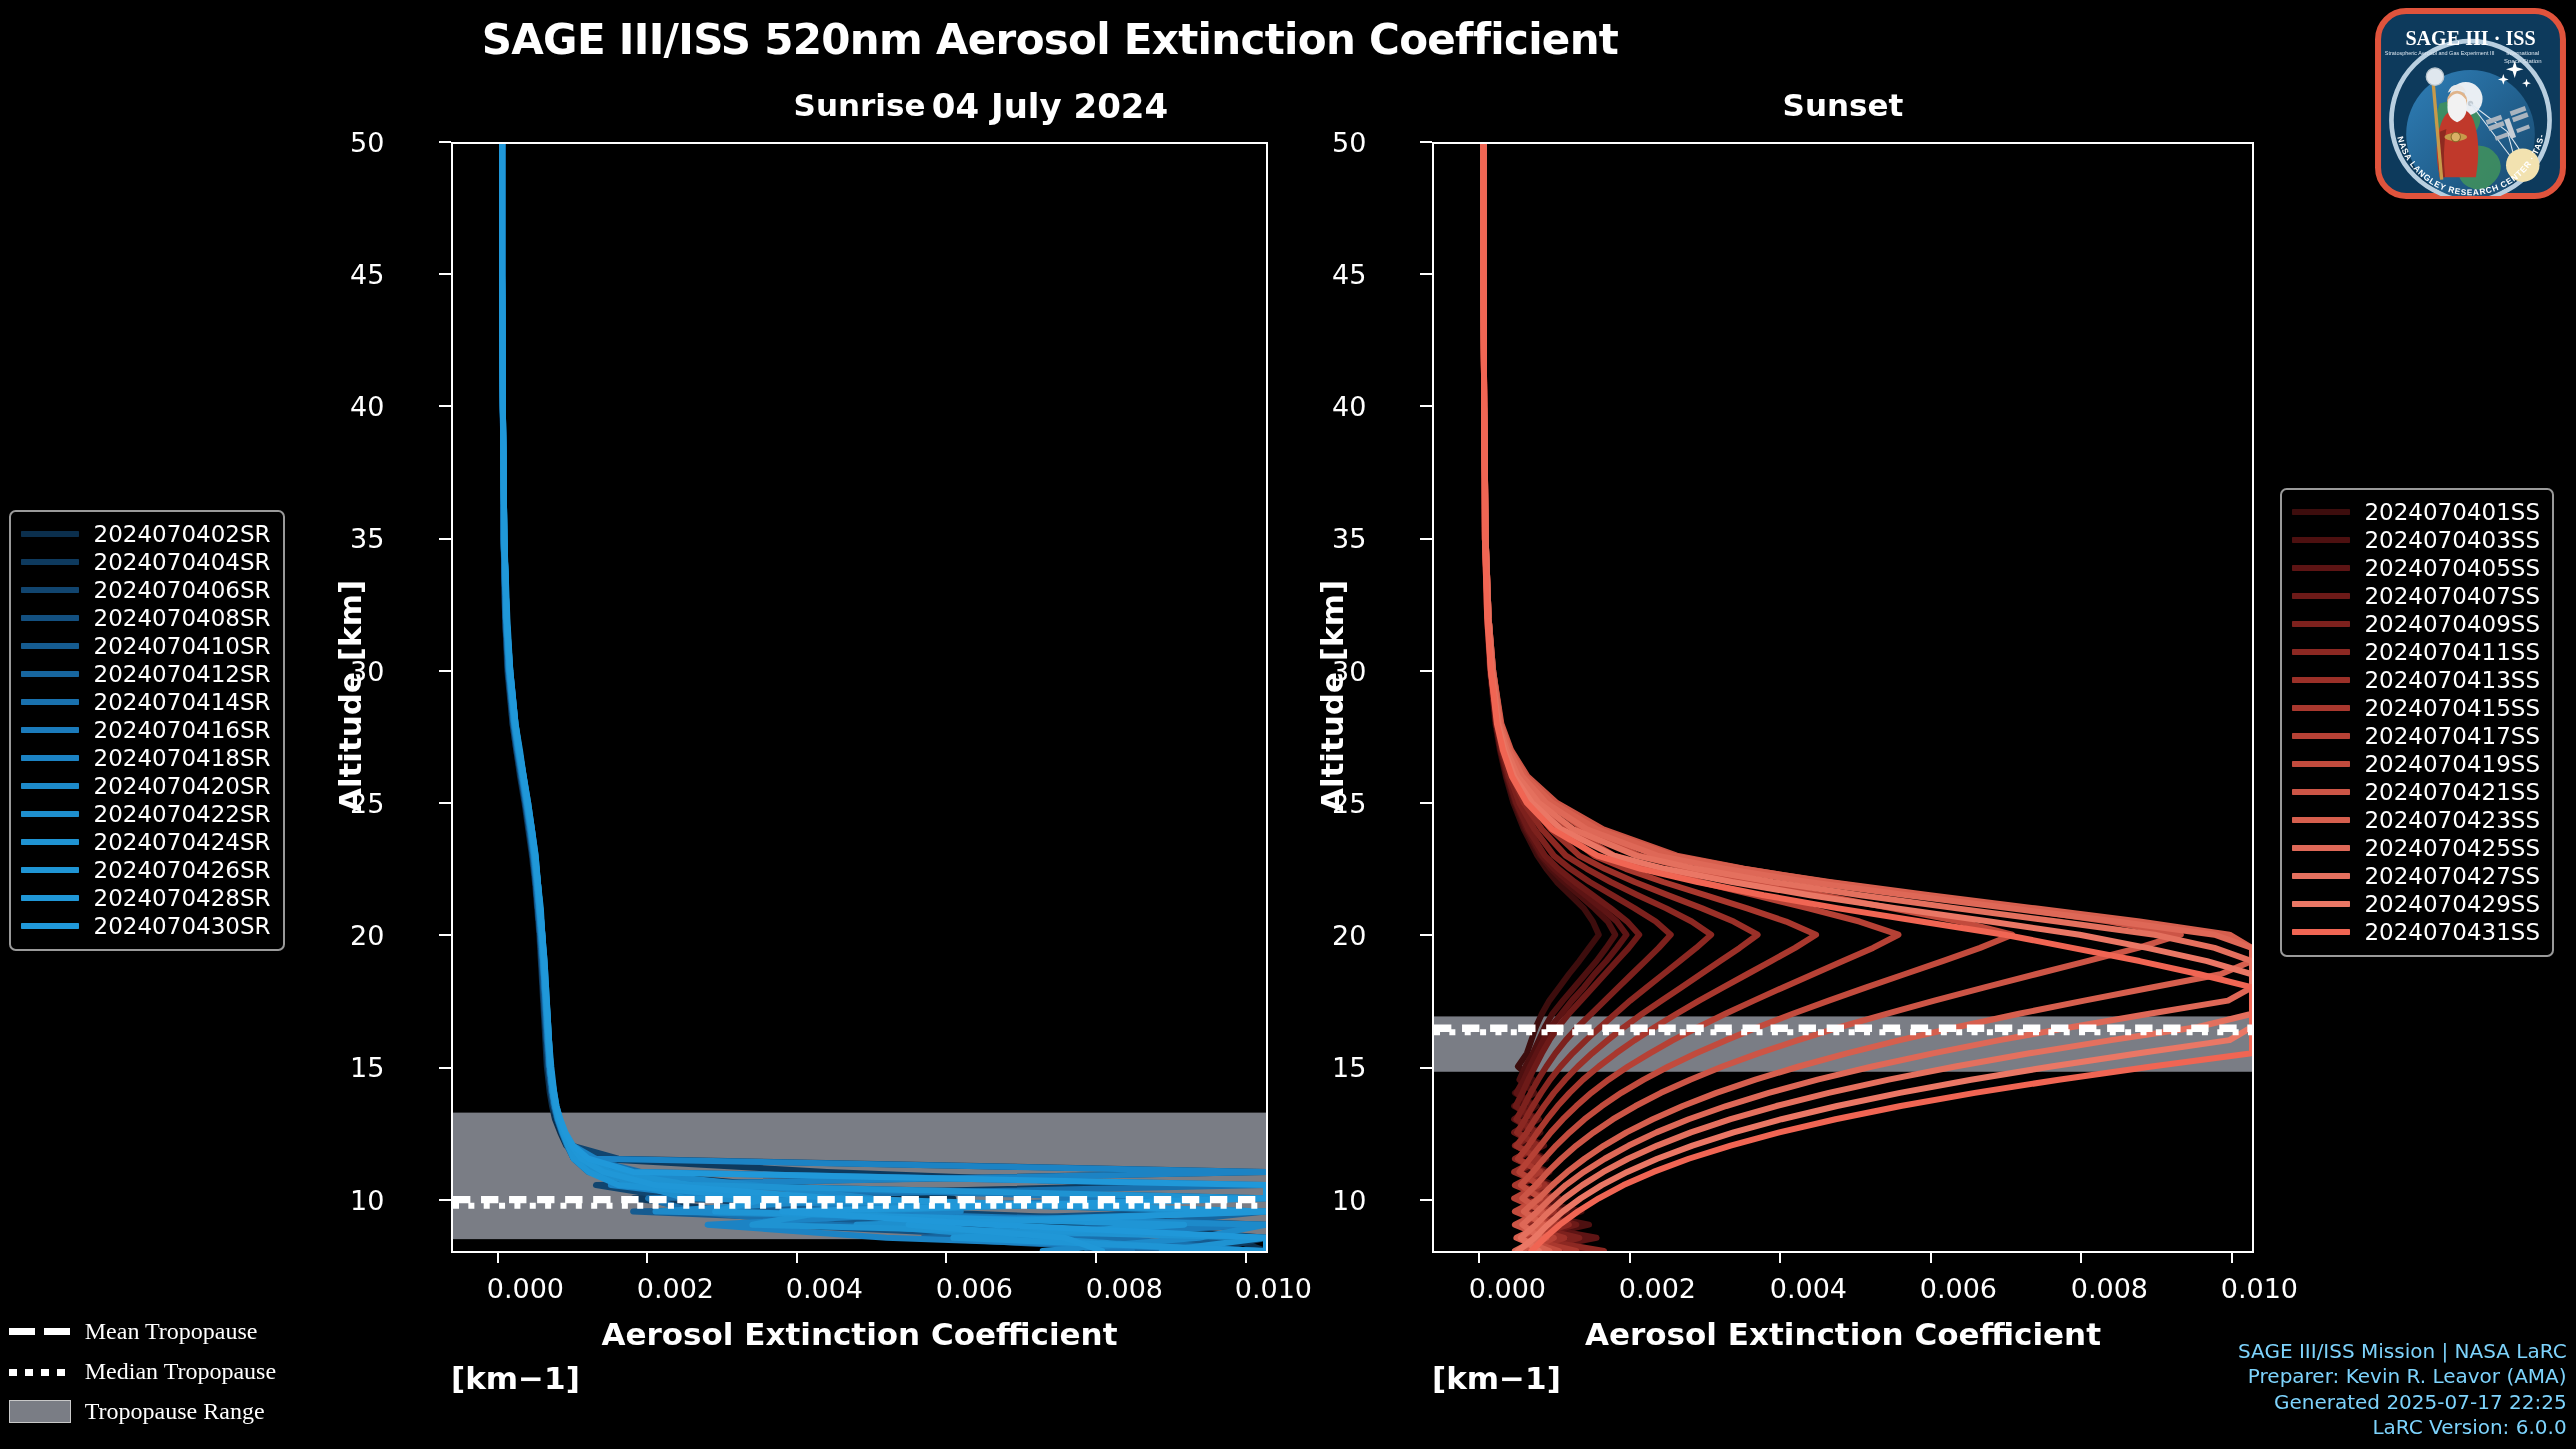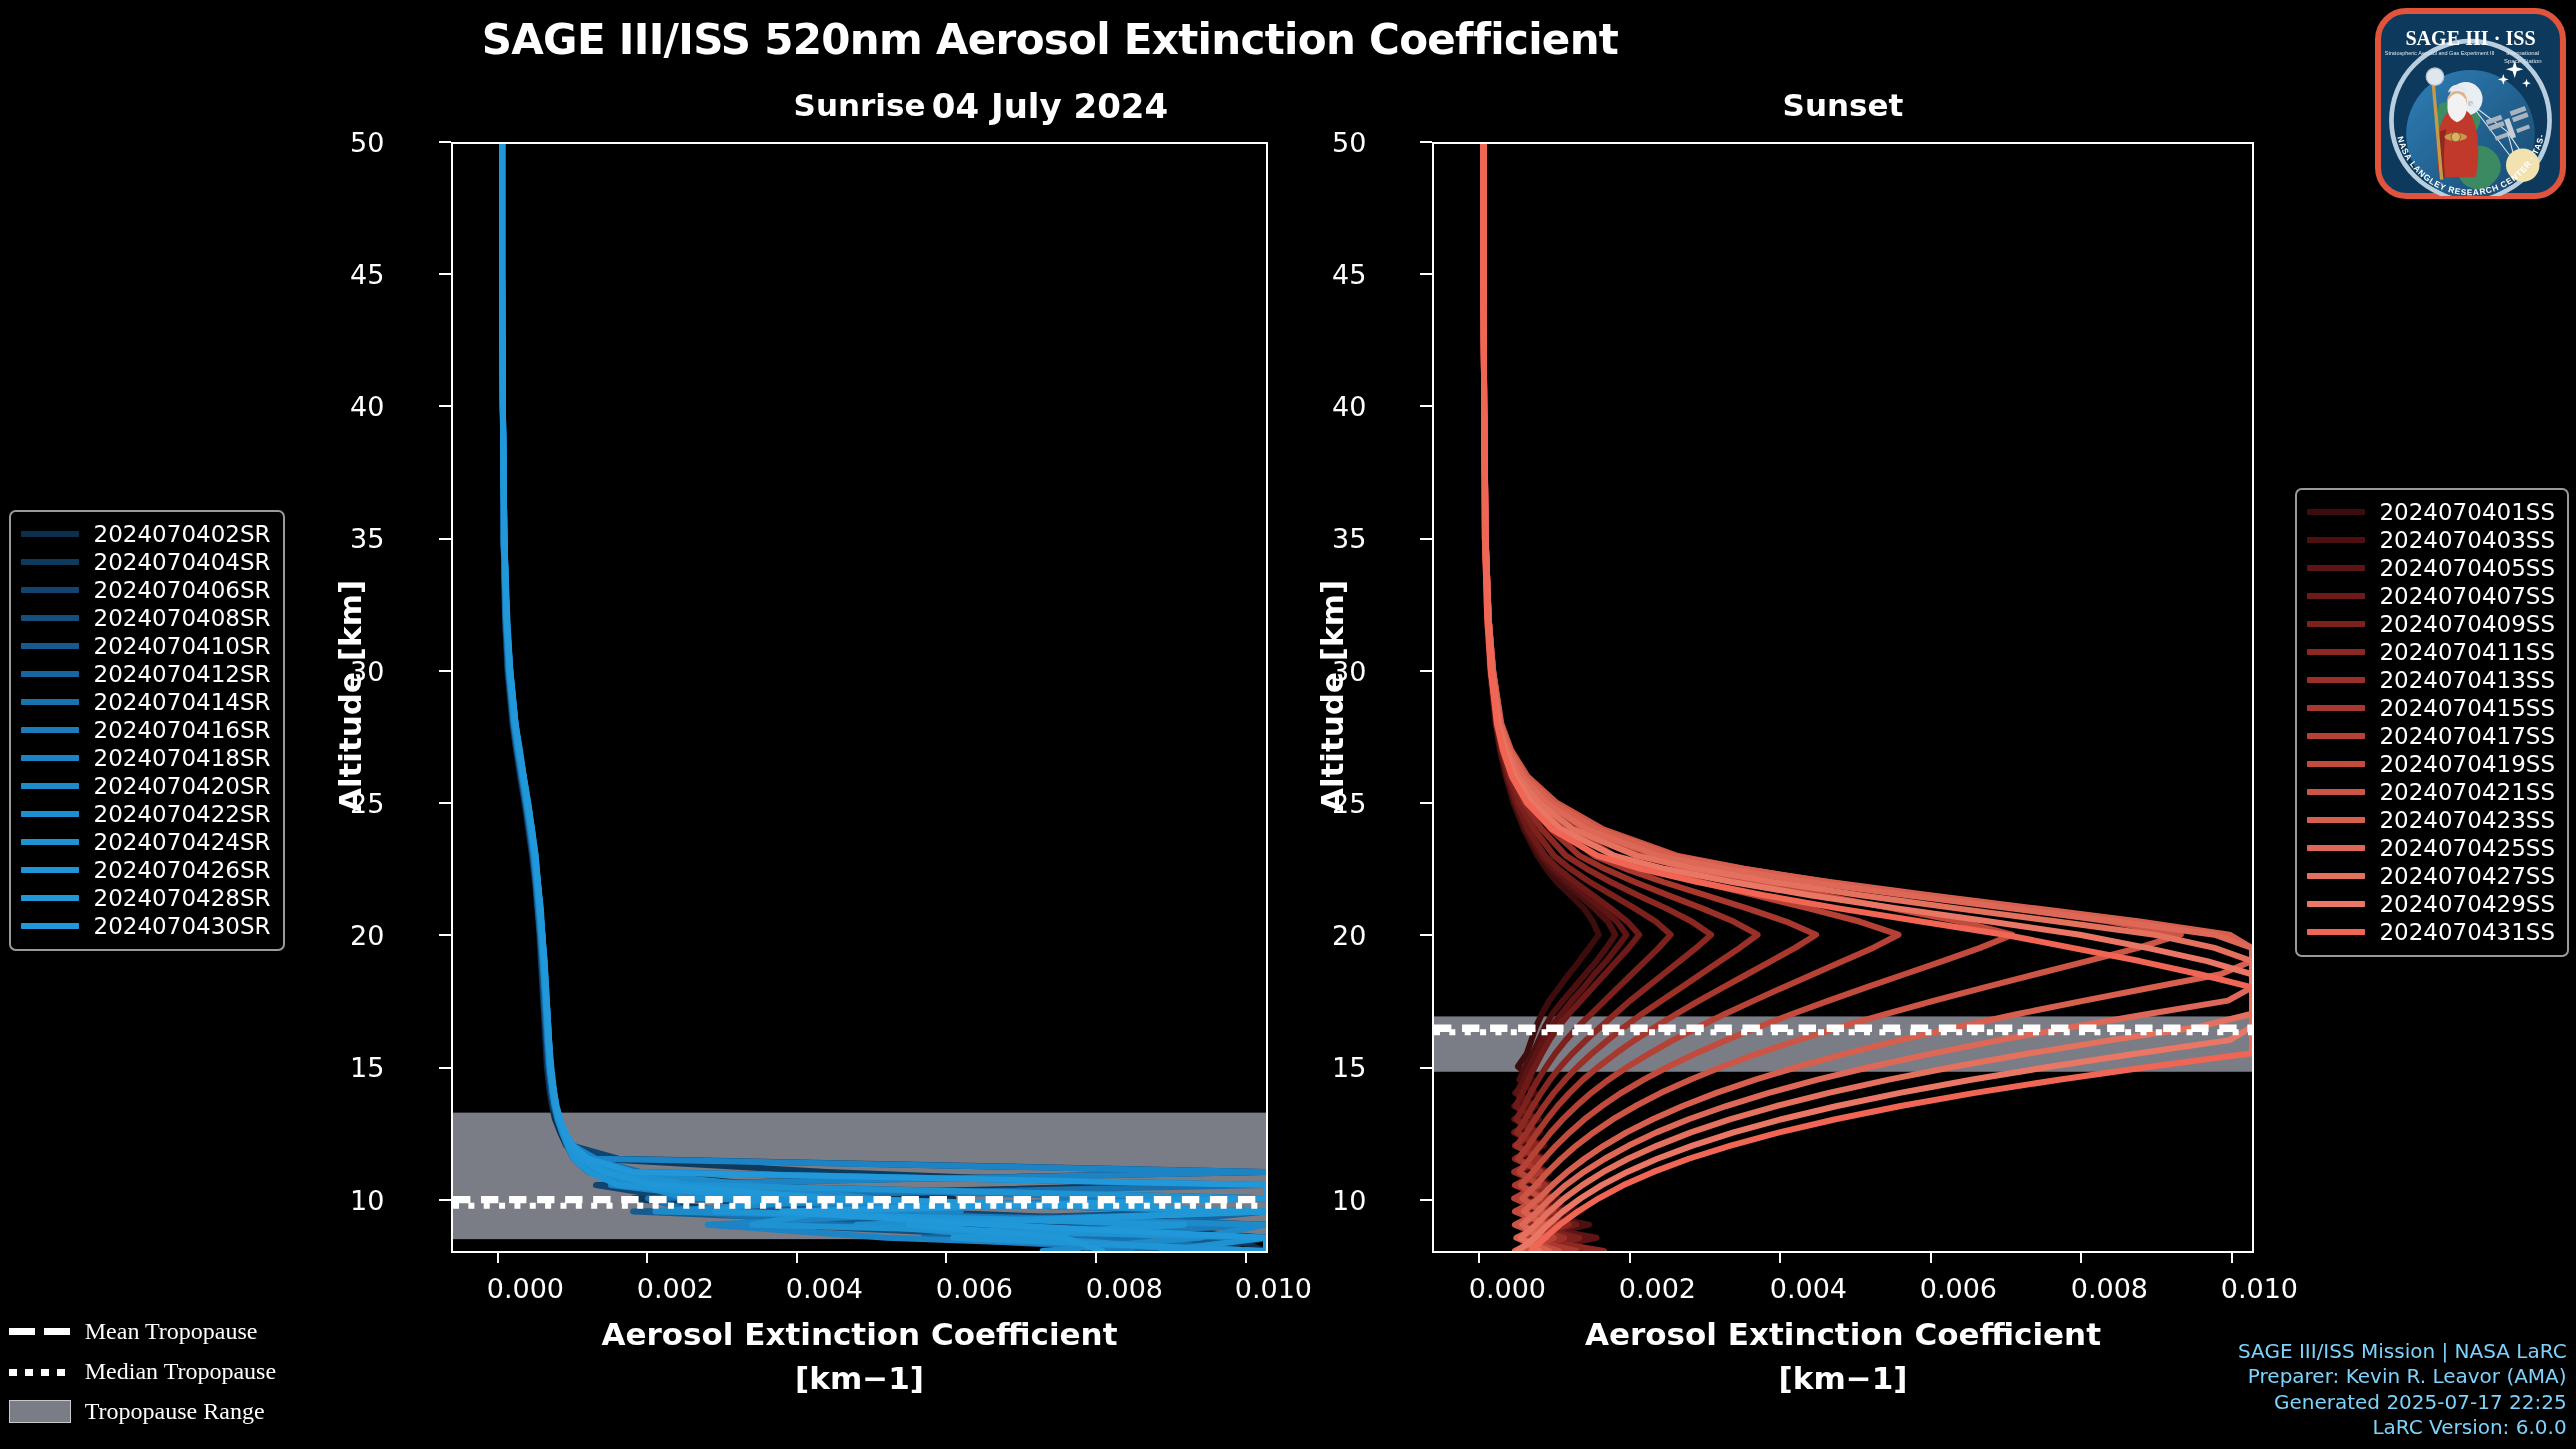--- a/index.html
+++ b/index.html
@@ -13,21 +13,21 @@
   #pt-right{left:1432px;width:822px;}
   .plot{position:absolute;border:2px solid #fff;background:#000;box-sizing:border-box;overflow:hidden;}
   #plot-left{left:451px;top:142px;width:817px;height:1111px;}
   #plot-right{left:1432px;top:142px;width:822px;height:1111px;}
   .plot svg{position:absolute;left:0;top:0;width:100%;height:100%;}
   .ytick-lab{position:absolute;font-size:27px;text-align:left;width:81px;transform:translateY(-50%);}
   .ytick-mark{position:absolute;height:2px;width:12px;background:#fff;}
   .xtick-lab{position:absolute;font-size:27px;text-align:right;width:134px;transform:translateX(-50%);}
   .xtick-mark{position:absolute;width:2px;height:10.7px;background:#fff;}
   .axis-title{position:absolute;font-size:31px;font-weight:bold;text-align:center;}
-  .axis-unit{position:absolute;font-size:31px;font-weight:bold;text-align:center;}
+  .axis-unit{position:absolute;font-size:31px;font-weight:bold;}
   .ylabel{position:absolute;font-size:31px;font-weight:bold;transform:rotate(-90deg);transform-origin:50% 50%;white-space:nowrap;}
   .legend{position:absolute;border:2px solid #9a9a9a;border-radius:6.7px;background:#000;padding:8px 12px 9.4px 9.4px;}
   .legend-row{display:flex;align-items:center;height:28px;}
   .legend-swatch{width:58px;height:6px;margin-right:14.8px;flex:none;border-radius:0.7px;}
   .legend-text{font-size:23px;white-space:nowrap;}
   #tropo-legend{position:absolute;left:9.4px;top:1311px;}
   #tropo-legend .legend-row{height:40px;}
   #tropo-legend .legend-text{font-size:24px;font-family:Liberation Serif, serif;}
   .tl-swatch{width:62px;height:17.4px;margin-right:13.4px;flex:none;position:relative;}
   .dashseg{position:absolute;top:5.4px;height:7.4px;background:#fff;}
@@ -217,21 +217,21 @@
     </div>
     <div class="legend-row">
       <span class="legend-swatch" style="background: rgb(32, 151, 215);"></span>
       <span class="legend-text">2024070428SR</span>
     </div>
     <div class="legend-row">
       <span class="legend-swatch" style="background: rgb(32, 152, 217);"></span>
       <span class="legend-text">2024070430SR</span>
     </div>
   </div>
-<div class="legend" id="legend-right" style="right: 7px; top: 488px; margin-left: 12px;">
+<div class="legend" id="legend-right" style="right: 22px; top: 488px; margin-left: 12px;">
     <div class="legend-row">
       <span class="legend-swatch" style="background: rgb(61, 13, 13);"></span>
       <span class="legend-text">2024070401SS</span>
     </div>
     <div class="legend-row">
       <span class="legend-swatch" style="background: rgb(77, 16, 16);"></span>
       <span class="legend-text">2024070403SS</span>
     </div>
     <div class="legend-row">
       <span class="legend-swatch" style="background: rgb(93, 20, 20);"></span>

